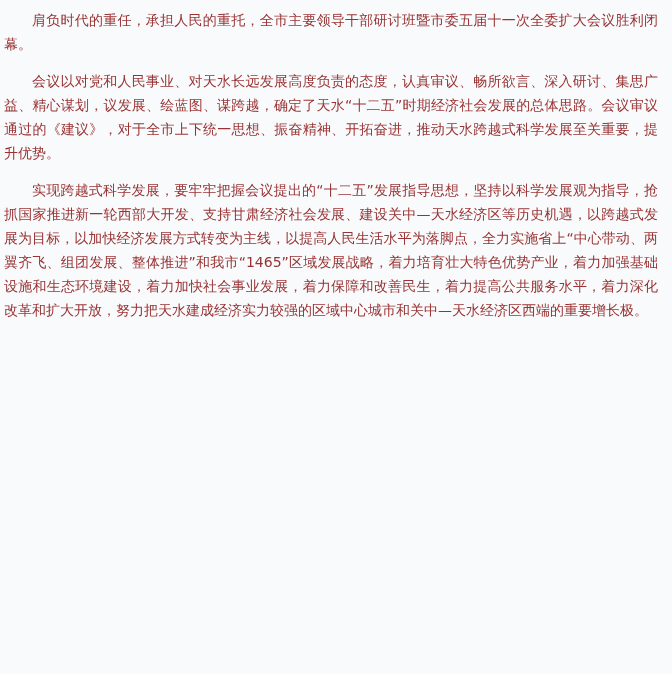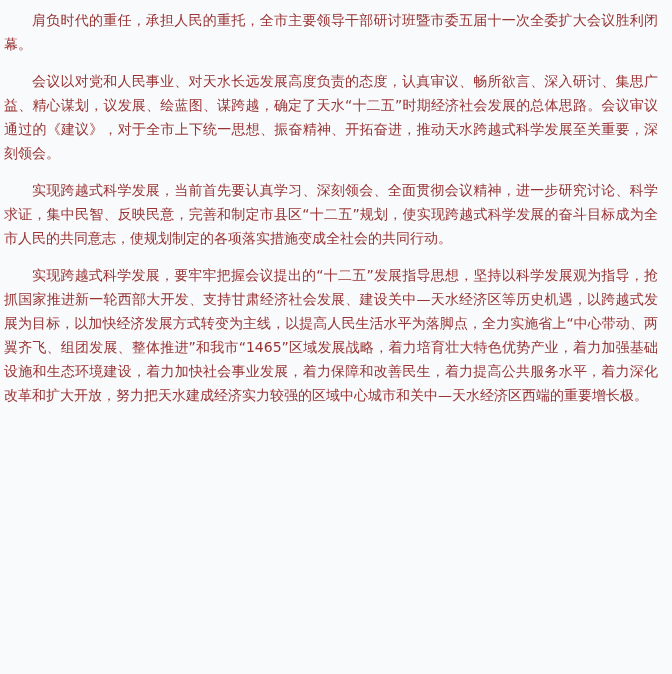--- a/index.html
+++ b/index.html
@@ -32,17 +32,16 @@
     word-break: break-all;
   }
   .article p:last-child { margin-bottom: 0; }
 </style>
 </head>
 <body>
 
 <div class="page">
   <div class="article">
     <p>肩负时代的重任，承担人民的重托，全市主要领导干部研讨班暨市委五届十一次全委扩大会议胜利闭幕。</p>
-    <p>会议以对党和人民事业、对天水长远发展高度负责的态度，认真审议、畅所欲言、深入研讨、集思广益、精心谋划，议发展、绘蓝图、谋跨越，确定了天水“十二五”时期经济社会发展的总体思路。会议审议通过的《建议》，对于全市上下统一思想、振奋精神、开拓奋进，推动天水跨越式科学发展至关重要，深刻领会。</p>
-    <p>实现跨越式科学发展，当前首先要认真学习、深刻领会、全面贯彻会议精神，进一步研究讨论、科学求证，集中民智、反映民意，完善和制定市县区“十二五”规划，使实现跨越式科学发展的奋斗目标成为全市人民的共同意志，使规划制定的各项落实措施变成全社会的共同行动。</p>
+    <p>会议以对党和人民事业、对天水长远发展高度负责的态度，认真审议、畅所欲言、深入研讨、集思广益、精心谋划，议发展、绘蓝图、谋跨越，确定了天水“十二五”时期经济社会发展的总体思路。会议审议通过的《建议》，对于全市上下统一思想、振奋精神、开拓奋进，推动天水跨越式科学发展至关重要，提升优势。</p>
     <p>实现跨越式科学发展，要牢牢把握会议提出的“十二五”发展指导思想，坚持以科学发展观为指导，抢抓国家推进新一轮西部大开发、支持甘肃经济社会发展、建设关中—天水经济区等历史机遇，以跨越式发展为目标，以加快经济发展方式转变为主线，以提高人民生活水平为落脚点，全力实施省上“中心带动、两翼齐飞、组团发展、整体推进”和我市“1465”区域发展战略，着力培育壮大特色优势产业，着力加强基础设施和生态环境建设，着力加快社会事业发展，着力保障和改善民生，着力提高公共服务水平，着力深化改革和扩大开放，努力把天水建成经济实力较强的区域中心城市和关中—天水经济区西端的重要增长极。</p>
   </div>
 </div>
 
 </body></html>

